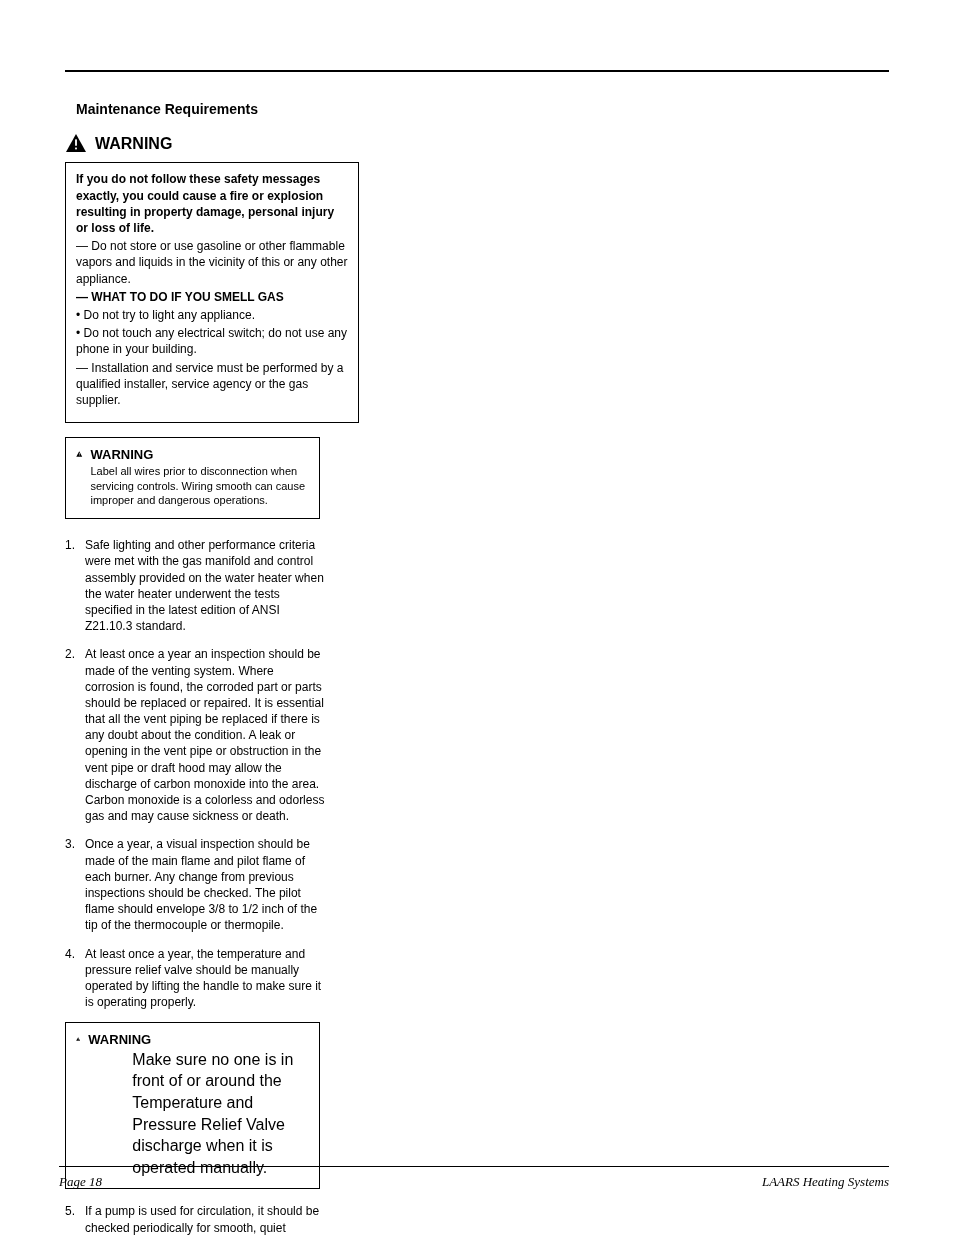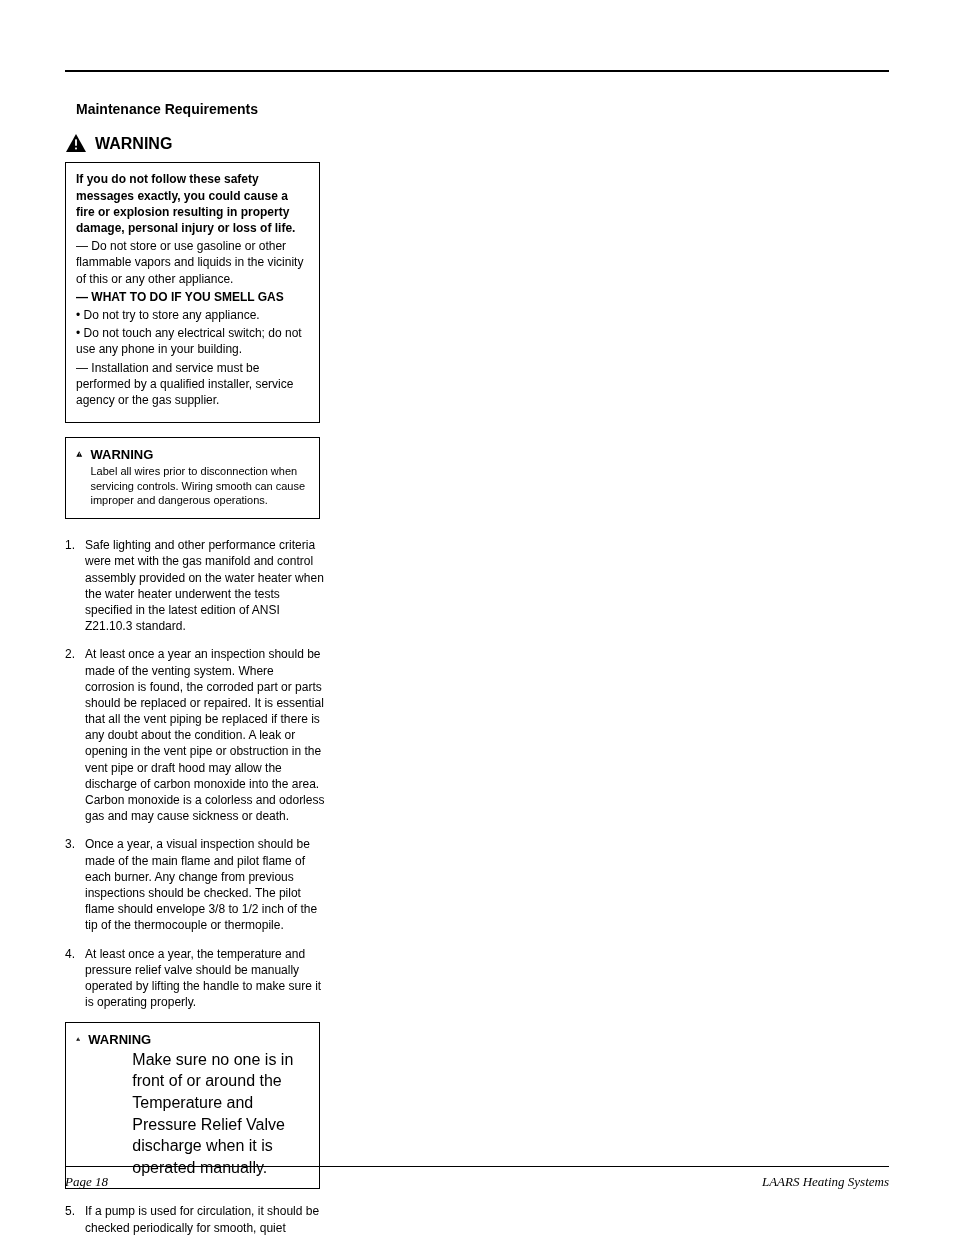--- a/index.html
+++ b/index.html
@@ -34,21 +34,21 @@
     gap: 8px;
     margin-bottom: 8px;
   }
   .warn-row .warn-label {
     font-weight: bold;
     font-size: 16px;
   }
   .warn-row svg { flex-shrink: 0; }
   .safety-box {
     border: 1px solid #000;
-    width: 255px;
+    width: 294px;
     padding: 8px 10px 12px 10px;
     margin-bottom: 14px;
   }
   .safety-box .line {
     margin-bottom: 2px;
   }
   .safety-box .line.bold { font-weight: bold; }
   .embedded-warning {
     border: 1px solid #000;
     width: 255px;
@@ -95,21 +95,21 @@
     font-weight: bold;
     font-size: 13px;
   }
   .step-warning .w-body {
     font-size: 16px;
     margin-left: 44px;
   }
   .footer {
     position: absolute;
     bottom: 44px;
-    left: 65px;
+    left: 59px;
     right: 65px;
     border-top: 1px solid #000;
     padding-top: 6px;
     display: flex;
     justify-content: space-between;
     font-family: Georgia, 'Times New Roman', serif;
     font-style: italic;
     font-size: 13px;
   }
 </style>
@@ -127,21 +127,21 @@
       <rect x="11" y="7" width="2" height="7" fill="#fff"></rect>
       <rect x="11" y="16" width="2" height="2" fill="#fff"></rect>
     </svg>
     <span class="warn-label">WARNING</span>
   </div>
 
   <div class="safety-box">
     <div class="line bold">If you do not follow these safety messages exactly, you could cause a fire or explosion resulting in property damage, personal injury or loss of life.</div>
     <div class="line">— Do not store or use gasoline or other flammable vapors and liquids in the vicinity of this or any other appliance.</div>
     <div class="line bold">— WHAT TO DO IF YOU SMELL GAS</div>
-    <div class="line">• Do not try to store any appliance.</div>
+    <div class="line">• Do not try to light any appliance.</div>
     <div class="line">• Do not touch any electrical switch; do not use any phone in your building.</div>
     <div class="line">— Installation and service must be performed by a qualified installer, service agency or the gas supplier.</div>
   </div>
 
   <div class="embedded-warning">
     <svg width="18" height="16" viewBox="0 0 24 22">
       <polygon points="12,1 23,21 1,21" fill="#000"></polygon>
       <rect x="11" y="7" width="2" height="7" fill="#fff"></rect>
       <rect x="11" y="16" width="2" height="2" fill="#fff"></rect>
     </svg>

